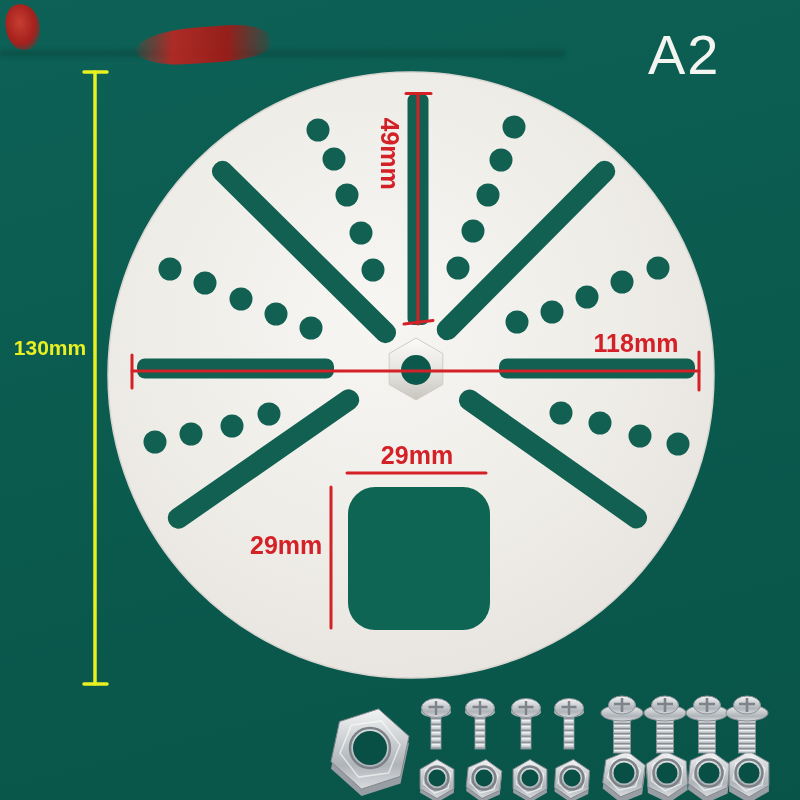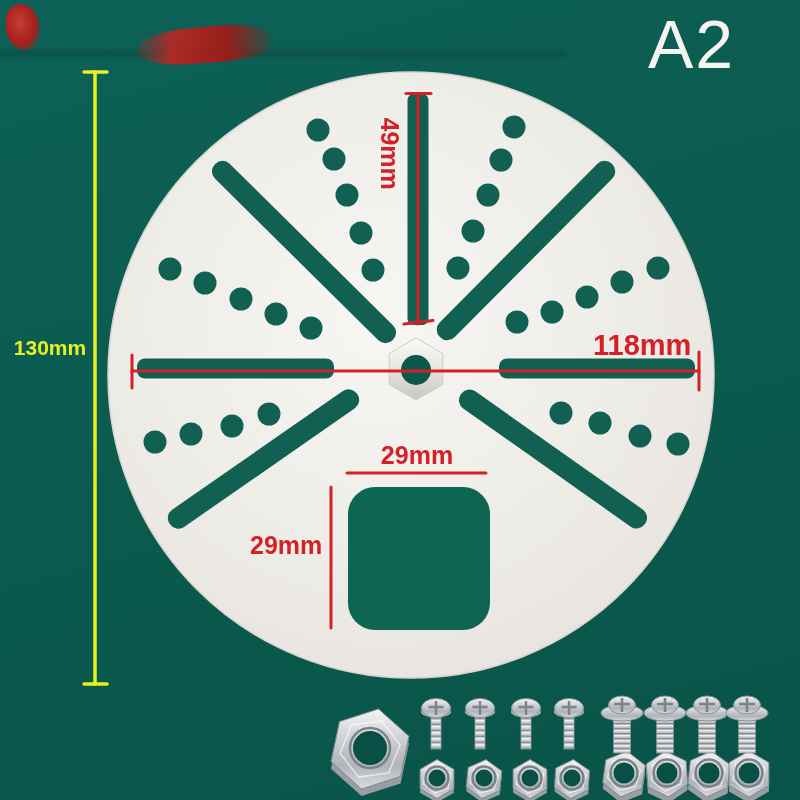--- a/index.html
+++ b/index.html
@@ -6,24 +6,24 @@
   .stage{
     position:relative;width:800px;height:800px;overflow:hidden;
     background:linear-gradient(165deg,#0d6156 0%,#0b5b4f 45%,#095449 100%);
     font-family:"Liberation Sans",sans-serif;
   }
   .stage svg{position:absolute;left:0;top:0;}
   .dim{position:absolute;font-weight:bold;line-height:1;white-space:nowrap;}
   .red{color:#d42127;}
   #lbl-130{left:7px;top:337px;width:86px;font-size:21px;color:#e8f021;text-align:center;}
   #lbl-49{left:356px;top:138px;width:66px;font-size:25px;text-align:center;transform:rotate(90deg);transform-origin:50% 50%;}
-  #lbl-118{left:593px;top:331px;width:86px;font-size:29px;text-align:center;}
+  #lbl-118{left:593px;top:331px;width:86px;font-size:25px;text-align:center;}
   #lbl-29w{left:347px;top:443px;width:140px;font-size:25px;text-align:center;}
   #lbl-29h{left:250px;top:533px;width:72px;font-size:25px;text-align:right;}
-  #lbl-a2{left:648px;top:10px;width:120px;font-size:68px;font-weight:400;color:#f4f4f1;letter-spacing:2px;}
+  #lbl-a2{left:648px;top:27px;width:120px;font-size:56px;font-weight:400;color:#f4f4f1;letter-spacing:2px;}
   .smudge{position:absolute;}
   #smudge1{
     left:6px;top:4px;width:34px;height:46px;
     background:radial-gradient(ellipse at 42% 40%, #d63a2e 0%, #b21a17 55%, rgba(150,18,16,0) 85%);
     border-radius:45% 55% 50% 50%;transform:rotate(-8deg);opacity:.92;
   }
   #smudge2{
     left:136px;top:27px;width:134px;height:36px;
     background:linear-gradient(95deg, rgba(190,30,25,.12) 0%, #c22420 28%, #a81613 68%, rgba(170,20,15,.15) 100%);
     border-radius:60% 40% 50% 50% / 70% 55% 45% 60%;transform:rotate(-4deg);opacity:.88;

